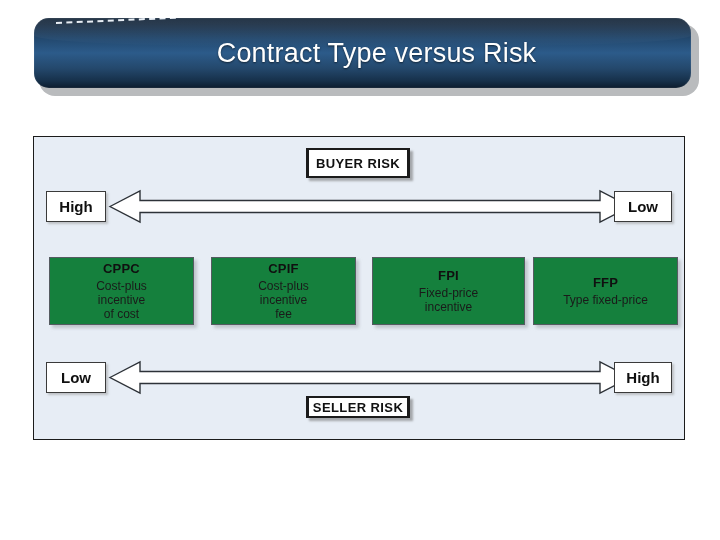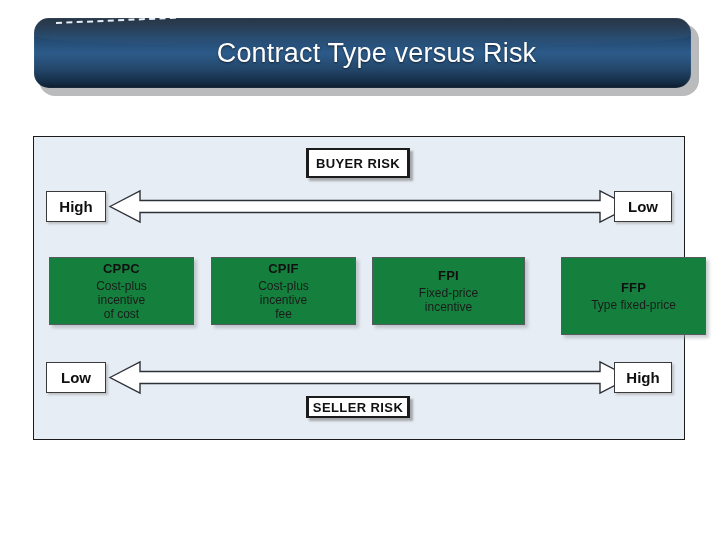--- a/index.html
+++ b/index.html
@@ -208,21 +208,21 @@
     <div class="desc">Cost-plus incentive</div>
     <div class="desc">fee</div>
   </div>
 
   <div class="abs type-box" style="left:338px; top:120px; width:153px; height:68px;">
     <div class="code">FPI</div>
     <div class="desc">Fixed-price incentive</div>
     <div class="desc"></div>
   </div>
 
-  <div class="abs type-box" style="left:527px; top:120px; width:145px; height:78px;">
+  <div class="abs type-box" style="left:499px; top:120px; width:145px; height:68px;">
     <div class="code">FFP</div>
     <div class="desc">Type fixed-price</div>
     <div class="desc"></div>
   </div>
 
   <div class="abs end-label" style="left:12px; top:225px; width:60px; height:31px;">
     <span>Low</span>
   </div>
 
   <svg class="arrow-svg" style="left:74px; top:222px;" width="524" height="37" viewBox="0 0 524 37">

